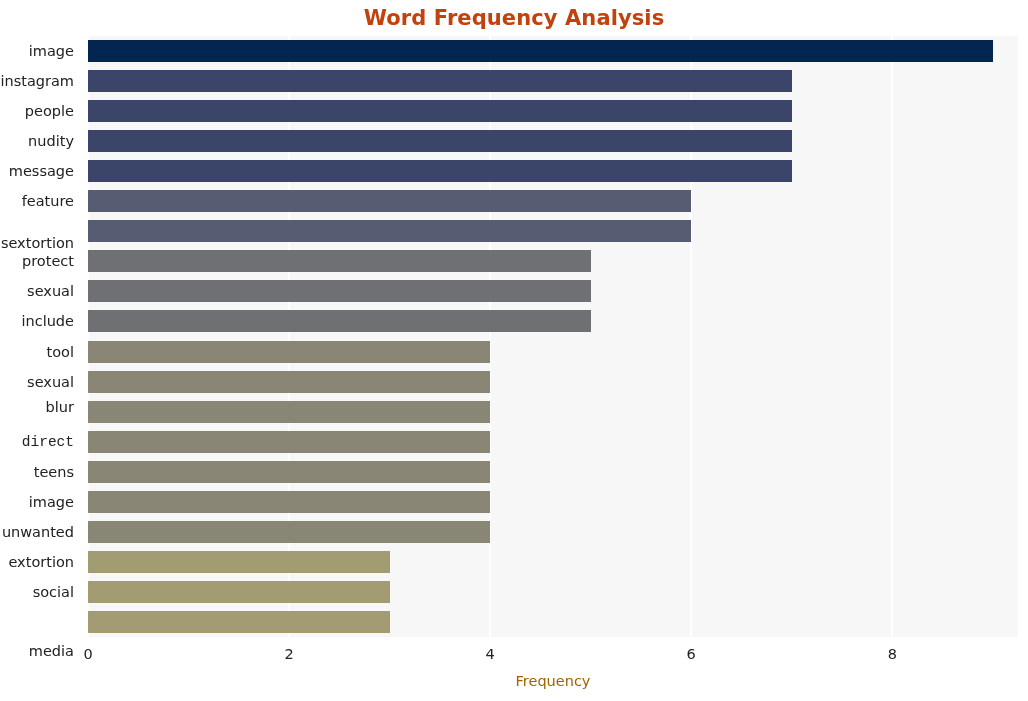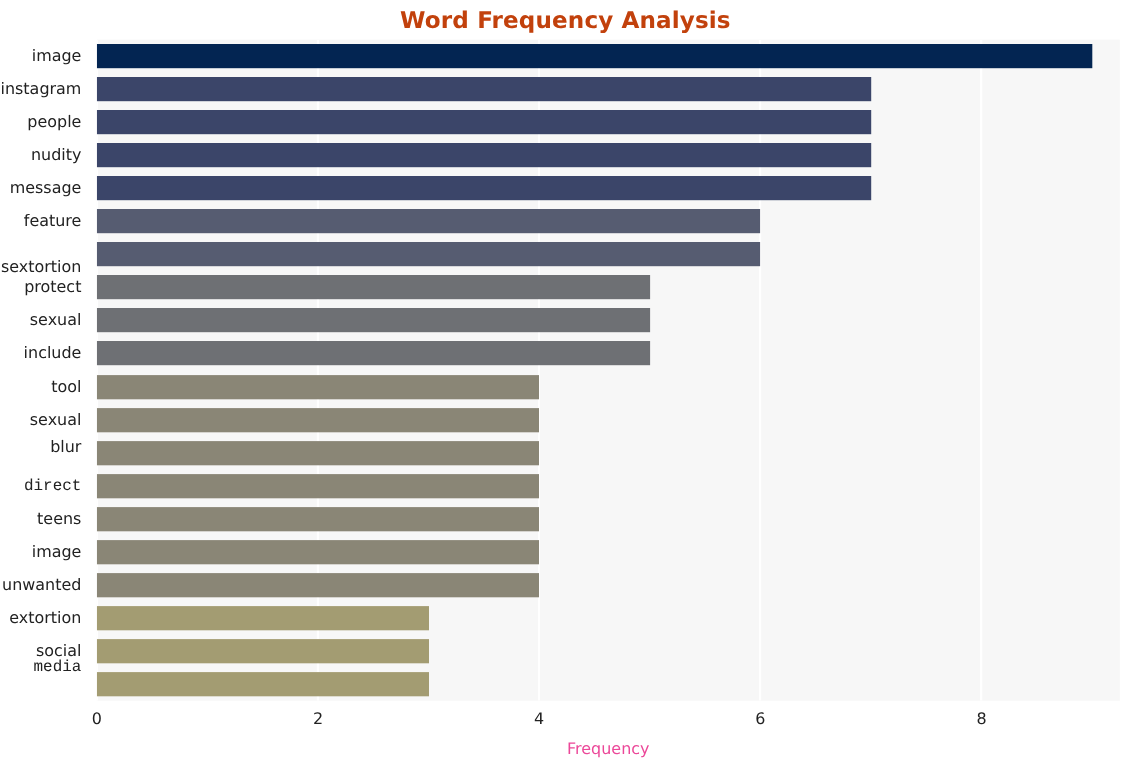--- a/index.html
+++ b/index.html
@@ -105,21 +105,21 @@
     color: #222222;
   }
 
   #xaxis-label {
     position: absolute;
     left: 88px;
     top: 673px;
     width: 930px;
     text-align: center;
     font-size: 14.5px;
-    color: #ec4899;
+    color: #a16207;
   }
 </style>
 </head>
 <body>
 
 <div id="figure">
 
   <div id="chart-title">Word Frequency Analysis</div>
 
   <div id="plot-area">
@@ -167,21 +167,21 @@
       <div class="ytick" style="top: 278.475px;">include</div>
       <div class="ytick" style="top: 308.525px;">tool</div>
       <div class="ytick" style="top: 338.575px;">sexual</div>
       <div class="ytick" style="top: 364px; text-align: right;">blur</div>
       <div class="ytick" style="top: 398.675px; font-family: Liberation Mono, monospace;">direct</div>
       <div class="ytick" style="top: 428.725px; text-align: right;">teens</div>
       <div class="ytick" style="top: 458.775px;">image</div>
       <div class="ytick" style="top: 488.825px;">unwanted</div>
       <div class="ytick" style="top: 518.875px;">extortion</div>
       <div class="ytick" style="top: 548.925px;">social</div>
-      <div class="ytick" style="top: 564px; font-family: Liberation Mono, monospace;">media</div>
+      <div class="ytick" style="top: 608px;">media</div>
     </div>
 
   <div id="xtick-layer">
       <div class="xtick" style="left: 88px;">0</div>
       <div class="xtick" style="left: 289.081px;">2</div>
       <div class="xtick" style="left: 490.162px;">4</div>
       <div class="xtick" style="left: 691.243px;">6</div>
       <div class="xtick" style="left: 892.324px;">8</div>
     </div>
 

